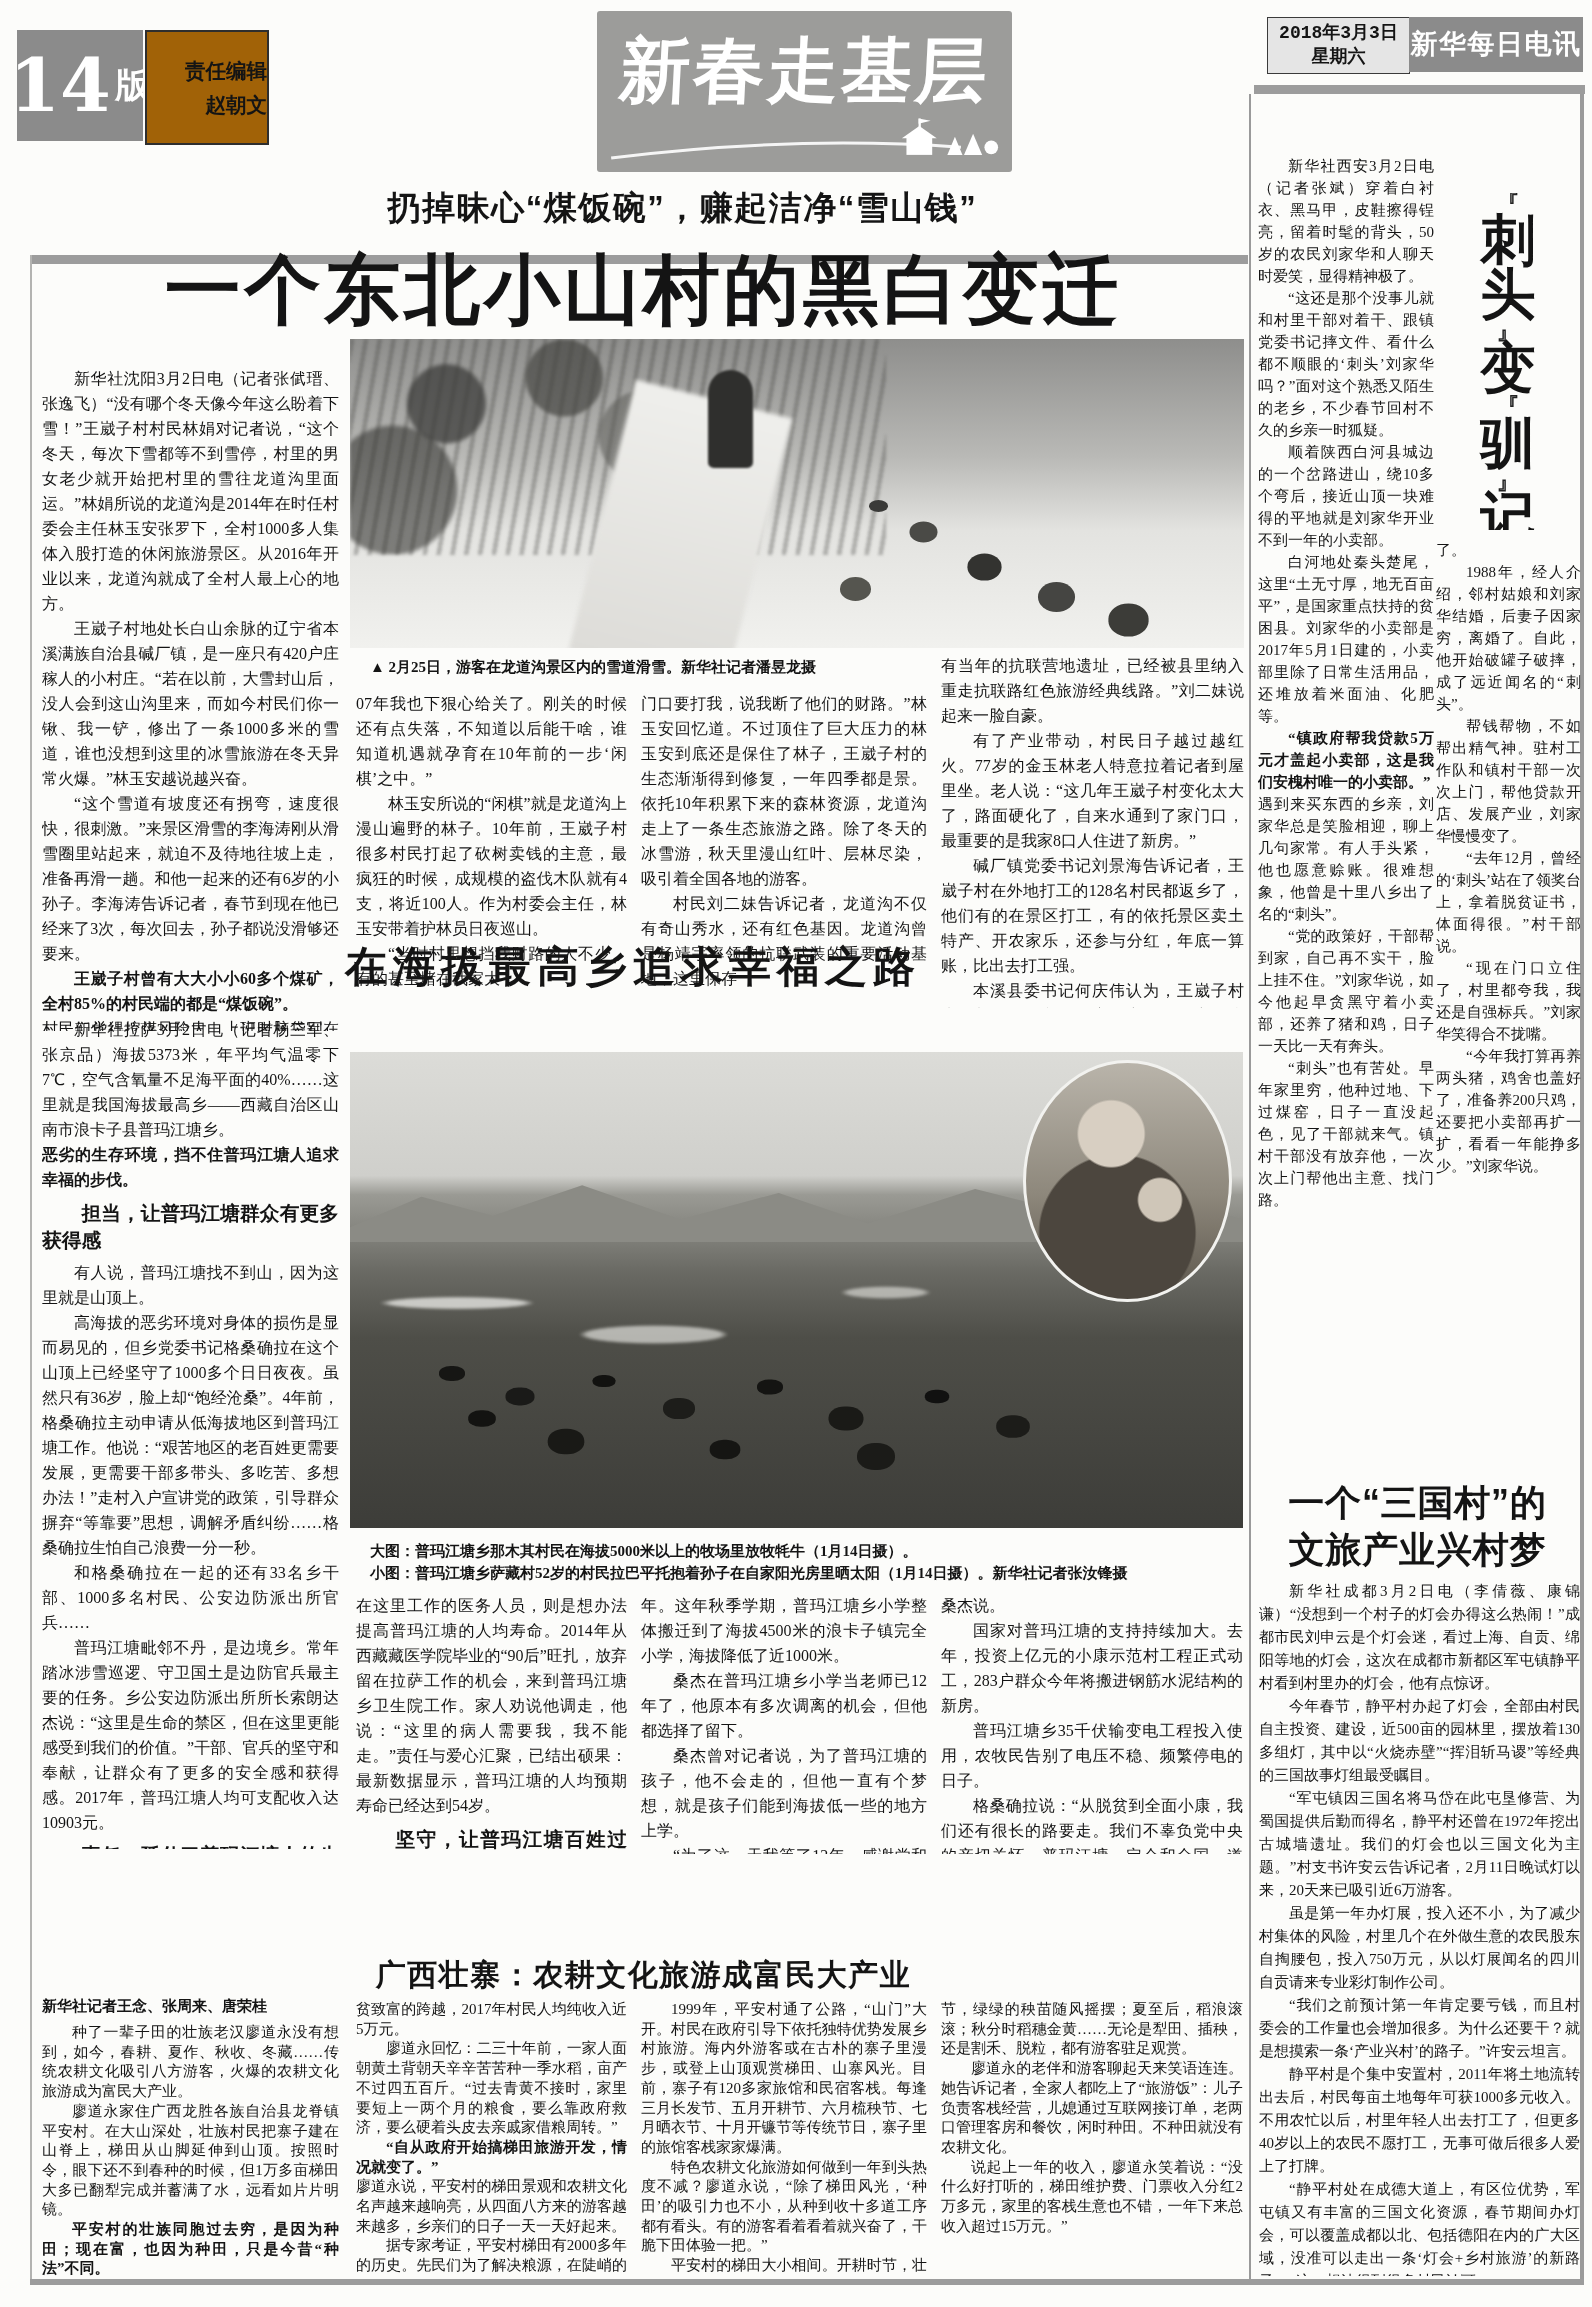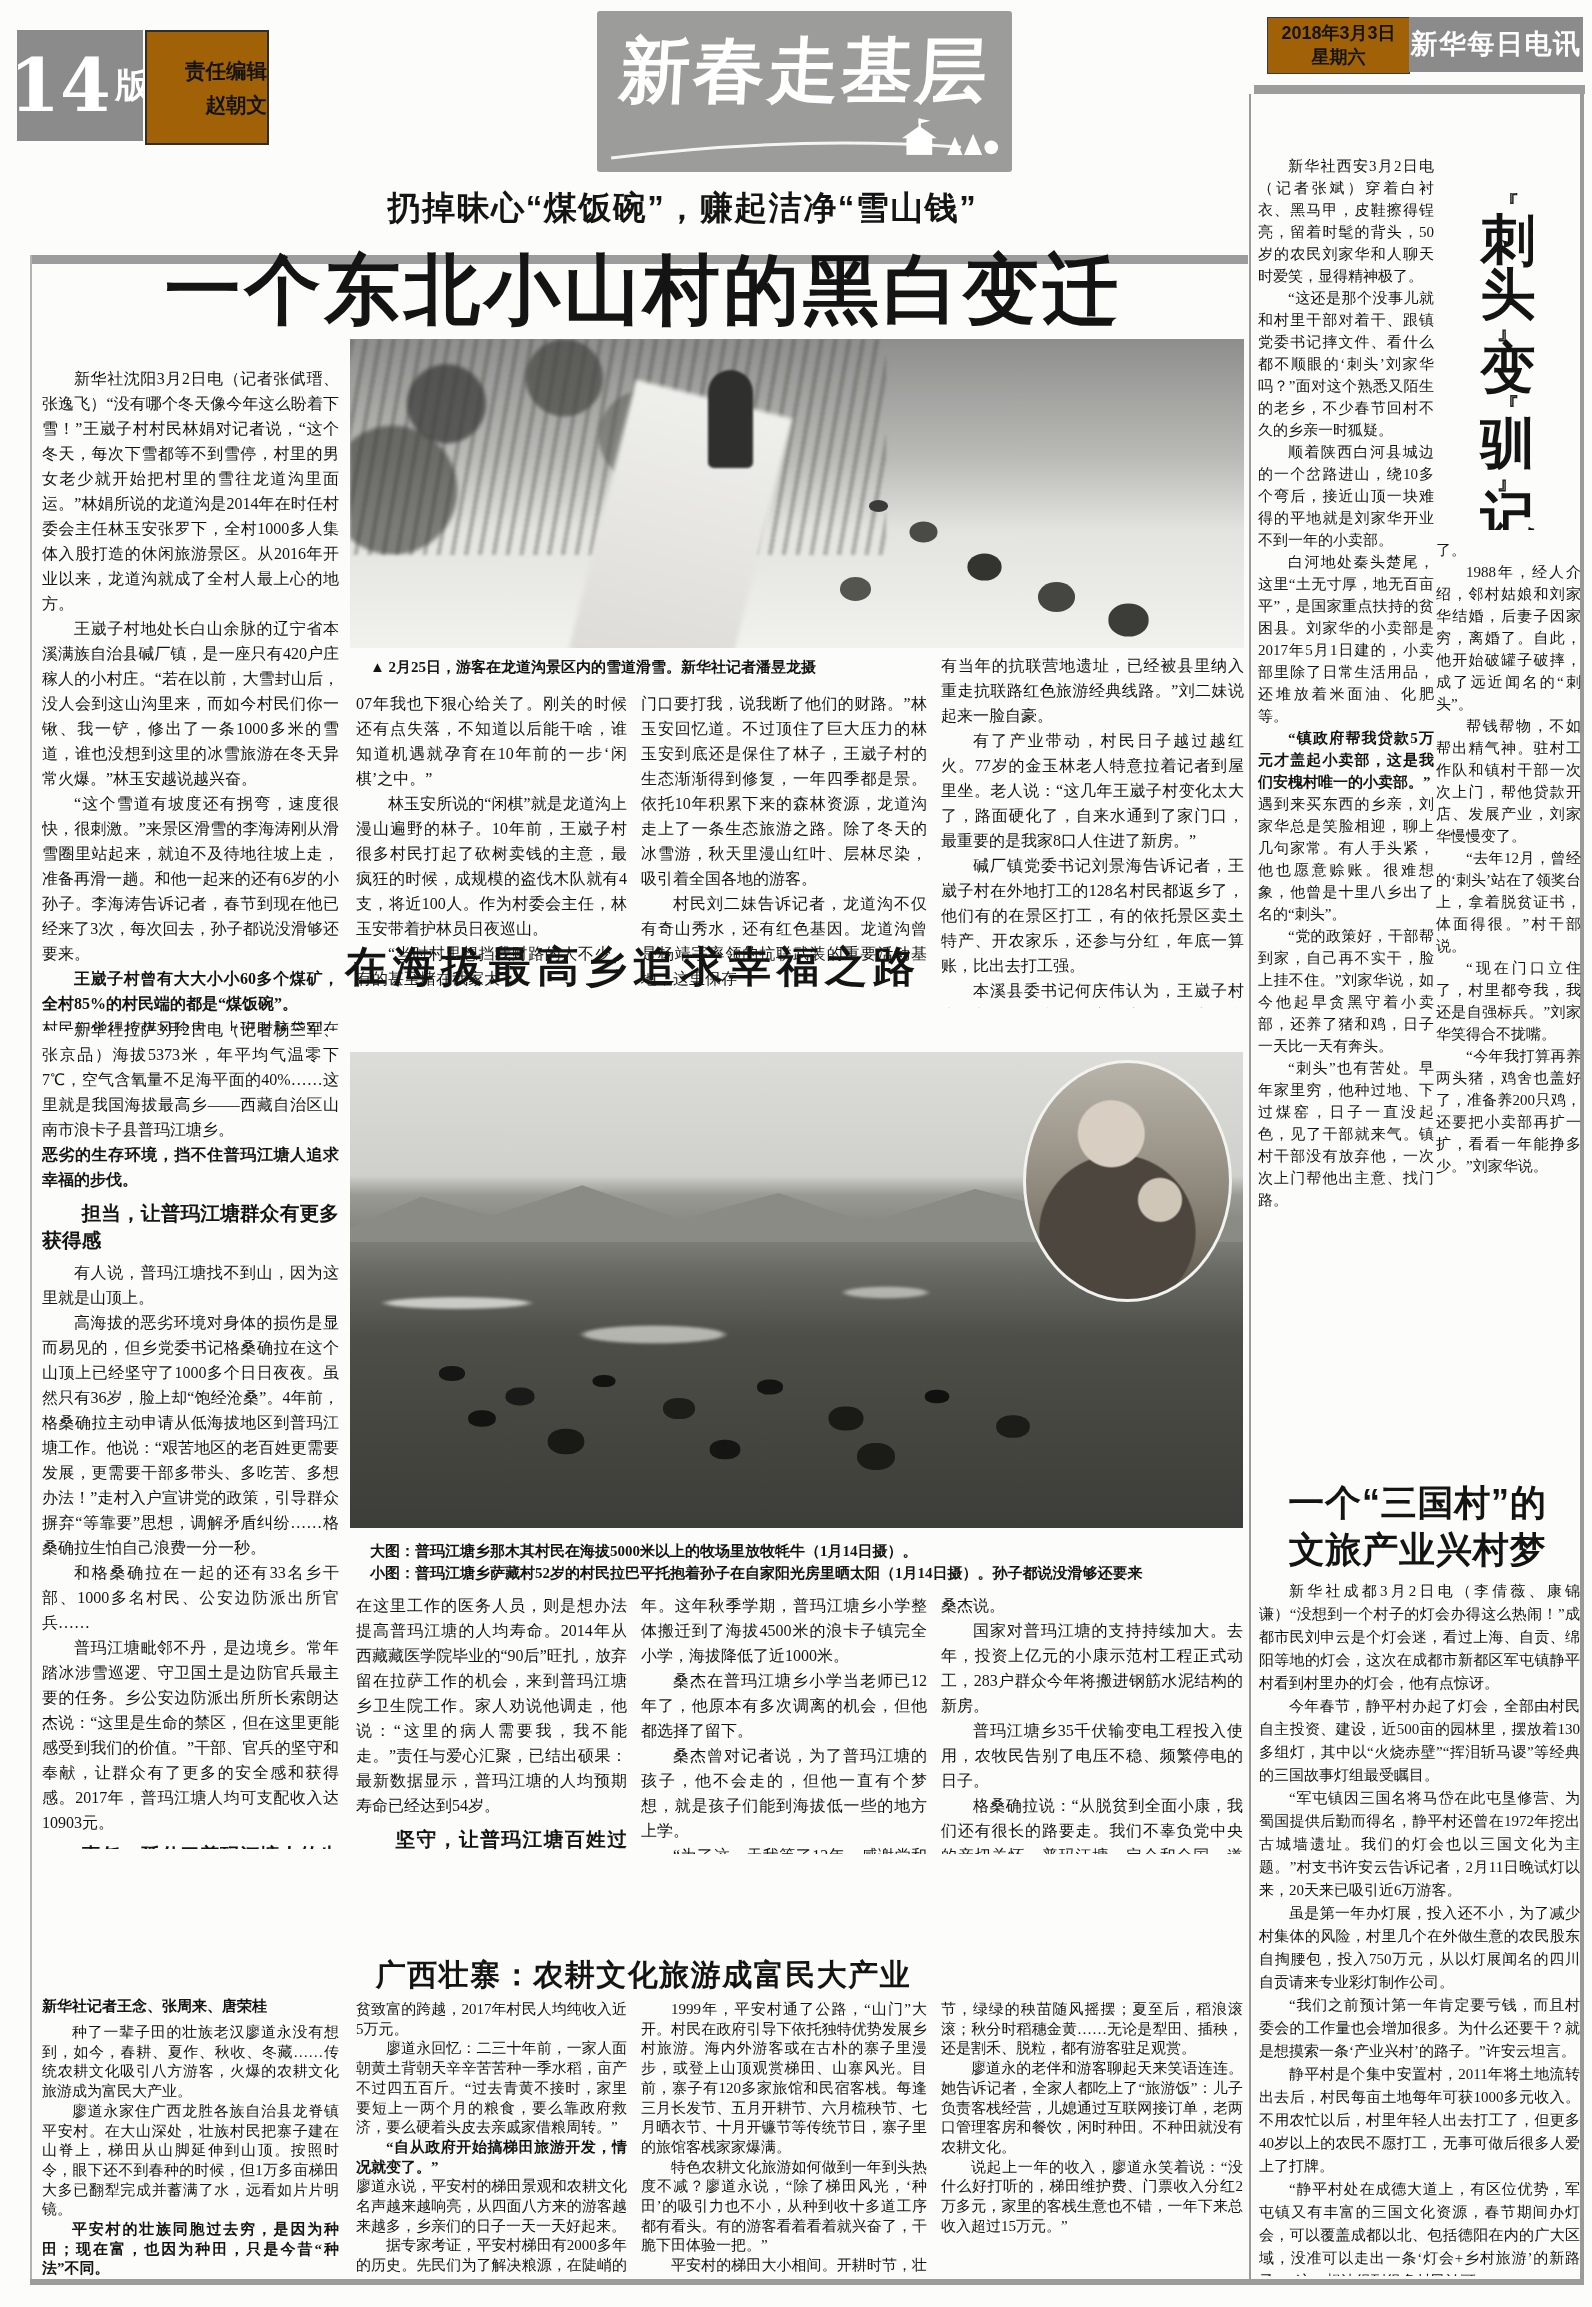--- a/index.html
+++ b/index.html
@@ -12,23 +12,23 @@
   .pagenum-box .num{font-family:"DejaVu Serif",serif;font-size:73px;font-weight:bold;line-height:1;}
   .pagenum-box .ban{font-size:35px;font-weight:bold;font-family:"Liberation Sans",sans-serif;}
   .editor-box{left:145px;top:30px;width:120px;height:111px;background:#a16207;border:2.3px solid #2e2e2e;
       display:flex;flex-direction:column;align-items:flex-end;justify-content:center;gap:6px;
       font-family:"Liberation Sans",sans-serif;font-size:20.5px;font-weight:bold;}
   .banner{left:597px;top:10.6px;width:415px;height:161px;background:#9c9c9a;border-radius:3px;overflow:hidden;}
   .banner .btxt{position:absolute;left:0;top:13.6px;width:100%;text-align:center;color:#fff;
       font-family:"Liberation Sans",sans-serif;font-size:71px;font-weight:900;letter-spacing:3px;
       transform:skewX(-3deg);}
   .banner svg{position:absolute;left:7.6px;bottom:4.5px;}
-  .date-box{left:1267px;top:16.7px;width:141px;height:55px;background:#a16207;border:1.5px solid #3a3a3a;
+  .date-box{left:1267px;top:16.7px;width:141px;height:55px;background:#e5e5e5;border:1.5px solid #3a3a3a;
       display:flex;flex-direction:column;align-items:center;justify-content:center;
-      font-family:Liberation Sans, sans-serif;font-weight:bold;font-size:18px;line-height:24px;}
+      font-family:Liberation Mono, monospace;font-weight:bold;font-size:18px;line-height:24px;}
   .masthead{left:1409px;top:16.7px;width:174px;height:55px;background:#8b8b8b;color:#fff;
       display:flex;align-items:center;justify-content:center;font-family:"Liberation Sans",sans-serif;
       font-size:27px;font-weight:bold;letter-spacing:1.5px;}
   .rule{background:#9c9c9c;}
   
   .kicker{left:152px;top:186px;width:1061px;text-align:center;font-family:"Liberation Sans",sans-serif;
       font-size:33px;font-weight:700;letter-spacing:1.5px;}
   .bigtitle{left:45px;top:252px;width:1197px;text-align:center;font-family:"Liberation Sans",sans-serif;
       font-size:76px;font-weight:900;letter-spacing:3.8px;line-height:1;}
   .midtitle{left:23px;top:939px;width:1220px;text-align:center;font-family:"Liberation Sans",sans-serif;
@@ -223,21 +223,21 @@
       <p class="para sub">责任，延伸了普玛江塘人的生命</p>
     </div>
 
   <div class="abs photo ph-yak" style="left:350px;top:1052px;width:893px;height:476px;">
     <div class="ridge"></div>
     <div class="snowp"></div>
     <div class="yaks"></div>
     <div class="inset"></div>
   </div>
   <div class="abs caption" style="left:370px;top:1540px;width:871px;">大图：普玛江塘乡那木其村民在海拔5000米以上的牧场里放牧牦牛（1月14日摄）。</div>
-  <div class="abs caption" style="left:370px;top:1562px;width:871px;">小图：普玛江塘乡萨藏村52岁的村民拉巴平托抱着孙子在自家阳光房里晒太阳（1月14日摄）。孙子都说没滑够还要来</div>
+  <div class="abs caption" style="left:370px;top:1562px;width:871px;">小图：普玛江塘乡萨藏村52岁的村民拉巴平托抱着孙子在自家阳光房里晒太阳（1月14日摄）。新华社记者张汝锋摄</div>
 
   <div class="abs col body-a" style="left:356px;top:1593px;width:271px;height:261px;">
 
   <p class="para noind">在这里工作的医务人员，则是想办法提高普玛江塘的人均寿命。2014年从西藏藏医学院毕业的“90后”旺扎，放弃留在拉萨工作的机会，来到普玛江塘乡卫生院工作。家人劝说他调走，他说：“这里的病人需要我，我不能走。”责任与爱心汇聚，已结出硕果：最新数据显示，普玛江塘的人均预期寿命已经达到54岁。</p>
       <p class="para sub">坚守，让普玛江塘百姓过上幸福生活</p>
     </div>
   <div class="abs col body-a" style="left:641px;top:1593px;width:286px;height:261px;">
 
   <p class="para noind">年。这年秋季学期，普玛江塘乡小学整体搬迁到了海拔4500米的浪卡子镇完全小学，海拔降低了近1000米。</p>
       <p class="para">桑杰在普玛江塘乡小学当老师已12年了，他原本有多次调离的机会，但他都选择了留下。</p>

